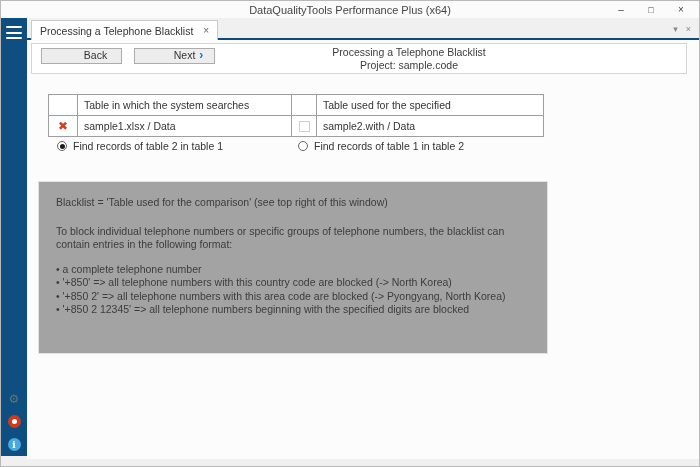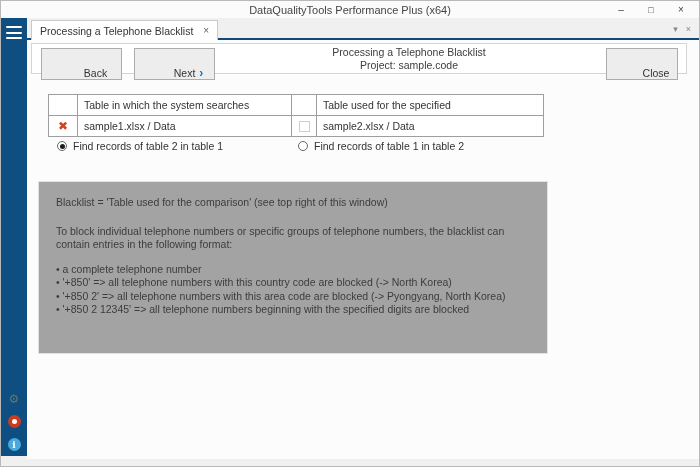--- a/index.html
+++ b/index.html
@@ -41,22 +41,22 @@
   .info-circle { width:13px; height:13px; border-radius:50%; background:#4aa8da; color:#fff;
                  font-size:9px; font-weight:bold; display:flex; align-items:center;
                  justify-content:center; font-family:"DejaVu Serif",serif; }
 
   
   .content { position:absolute; left:27px; top:40px; width:672px; height:419px; background:#fcfcfc; }
 
   
   .header-panel { position:absolute; left:4px; top:3px; width:656px; height:31px;
                   background:#ffffff; border:1px solid #d5d5d5; }
-  .btn { position:absolute; top:4px; height:32px; background:#ededed; border:1px solid #acacac;
-         font-size:10.5px; color:#333; display:flex; align-items:flex-end; justify-content:center;
+  .btn { position:absolute; top:4px; height:16px; background:#ededed; border:1px solid #acacac;
+         font-size:10.5px; color:#333; display:flex; align-items:flex-start; justify-content:center;
          gap:4px; cursor:pointer; font-family:inherit;padding-left:28px; }
   .btn-back { left:9px; width:81px; }
   .btn-next { left:102px; width:81px; }
   .btn-close { right:8px; width:72px; }
   .chevron { color:#0078d7; font-weight:bold; font-size:12px; line-height:1; }
   .header-title { position:absolute; left:200px; right:100px; top:2px; text-align:center; }
   .header-title div { font-size:10.5px; color:#3c3c3c; line-height:13px; }
 
   
   .tbl { position:absolute; left:21px; top:54px; border-collapse:collapse; }
@@ -131,42 +131,39 @@
         <span>Back</span>
       </button>
       <button class="btn btn-next">
         <span>Next</span>
         <span class="chevron">›</span>
       </button>
       <div class="header-title">
         <div>Processing a Telephone Blacklist</div>
         <div>Project: sample.code</div>
       </div>
-      <button class="btn btn-close">
-        <span>Close</span>
-      </button>
     </div>
 
     <table class="tbl">
       <tbody>
           <tr>
         <td class="c-del"></td>
         <td class="c-t1">Table in which the system searches</td>
         <td class="c-chk"></td>
         <td class="c-t2">Table used for the specified</td>
       </tr>
       <tr>
         <td class="c-del">
           <span class="del-x">✖</span>
         </td>
         <td class="c-t1">sample1.xlsx / Data</td>
         <td class="c-chk">
           <span class="checkbox"></span>
         </td>
-        <td class="c-t2">sample2.xlsx / Data</td>
+        <td class="c-t2">sample2.with / Data</td>
       </tr>
     </tbody>
       </table>
 
     <div class="radio-row">
       <div class="radio-group rg1">
         <span class="radio sel"></span>
         <span class="radio-label">Find records of table 2 in table 1</span>
       </div>
       <div class="radio-group rg2">

